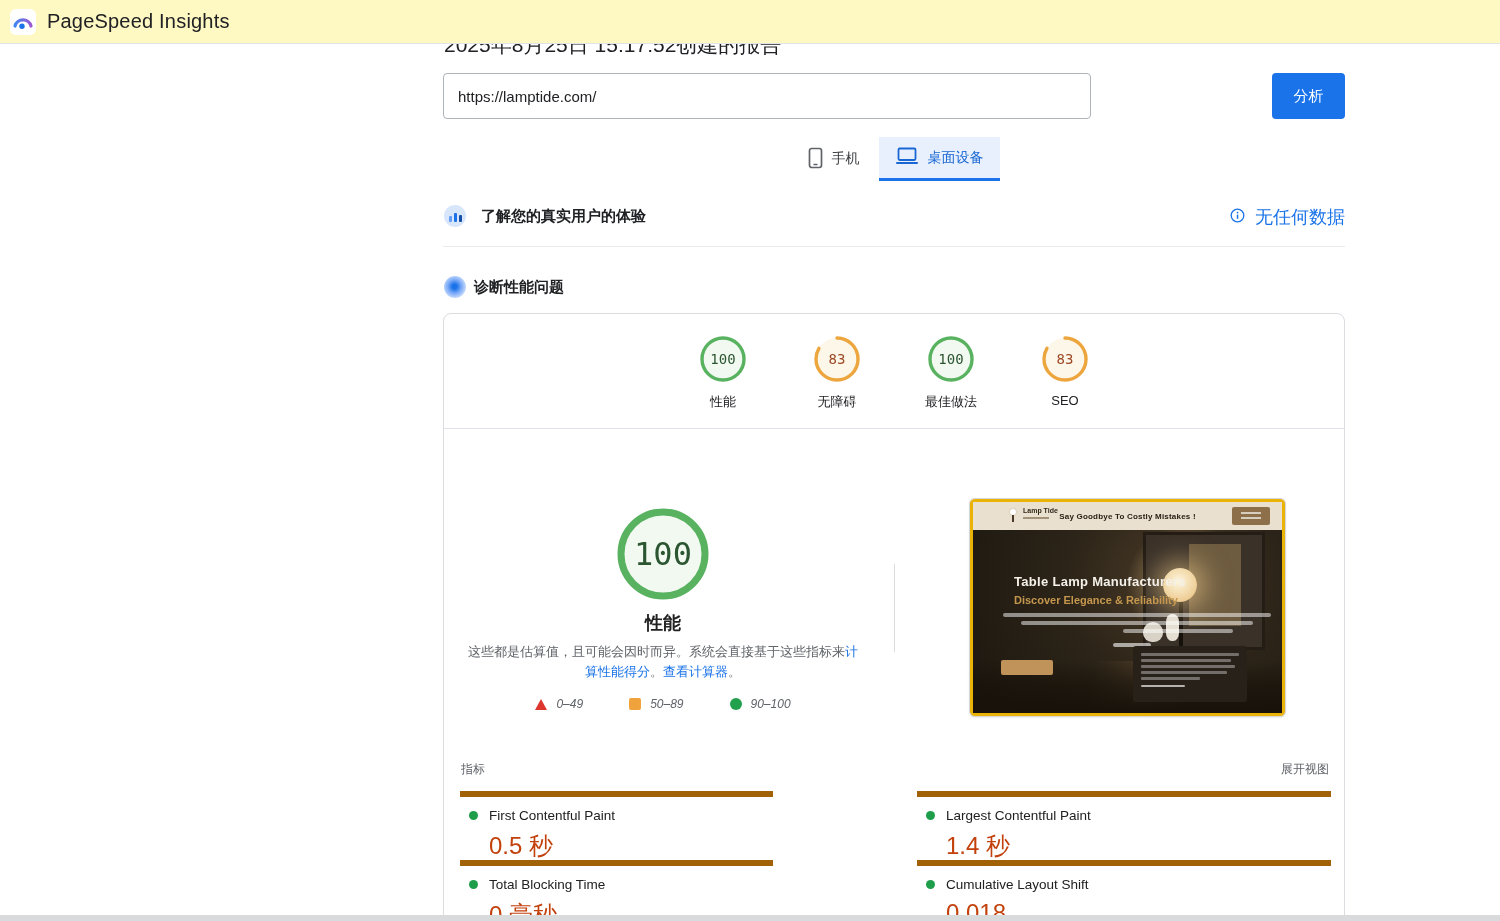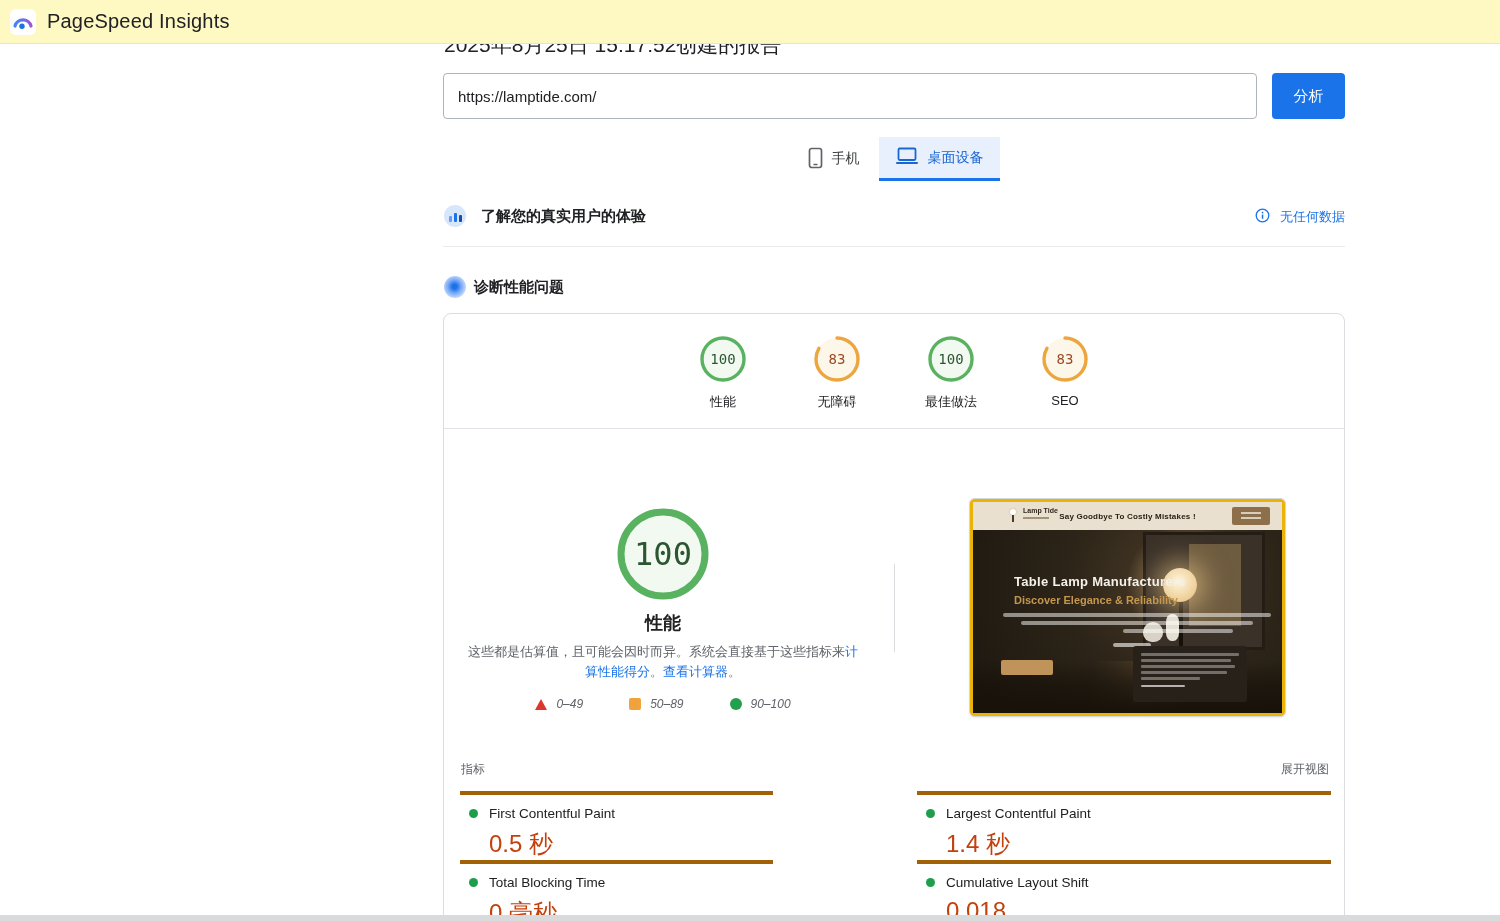--- a/index.html
+++ b/index.html
@@ -10,39 +10,39 @@
   
   .app-header{position:absolute;top:0;left:0;width:100%;height:44px;background:#fef9c3;
     border-bottom:1px solid #e0e3e7;z-index:20;display:flex;align-items:center;padding-left:10px;gap:11px;}
   .logo-tile{width:26px;height:26px;border-radius:6px;background:#fff;display:flex;align-items:center;justify-content:center;}
   .app-title{font-size:20px;color:#202124;letter-spacing:.2px;text-decoration:none;}
 
   
   .content{position:absolute;left:443px;top:0;width:902px;height:921px;}
   .report-title{position:absolute;top:31px;left:1px;font-size:21px;font-weight:400;color:#202124;white-space:nowrap;z-index:5;}
 
-  .url-input{position:absolute;top:73px;left:0;width:814px;height:46px;border:1px solid #aeb4ba;border-radius:4px;
+  .url-input{position:absolute;top:73px;left:0;width:648px;height:46px;border:1px solid #aeb4ba;border-radius:4px;
     padding:0 14px;font-size:15px;color:#202124;font-family:"Liberation Sans",sans-serif;outline:none;background:#fff;}
   .analyze-btn{position:absolute;top:73px;left:829px;width:73px;height:46px;background:#1a73e8;color:#fff;border:none;
     border-radius:4px;font-size:15px;font-weight:500;font-family:"Liberation Sans",sans-serif;cursor:pointer;}
 
   
   .tabs{position:absolute;top:137px;left:0;width:902px;display:flex;justify-content:center;}
   .tab{height:44px;display:flex;align-items:center;gap:9px;padding:0 19px;font-size:14px;color:#3c4043;cursor:pointer;}
   .tab.selected{background:#e8f0fe;color:#1967d2;font-weight:500;border-bottom:3px solid #1a73e8;padding:0 16px;}
 
   
   .section-row{position:absolute;left:1px;display:flex;align-items:center;gap:15px;}
   .section-icon{width:22px;height:22px;border-radius:50%;flex:0 0 auto;}
   .crux-icon{background:#d7e6fb;display:flex;align-items:flex-end;justify-content:center;gap:2px;padding-bottom:5px;}
   .crux-icon i{display:block;width:3px;border-radius:1px;}
   .diag-icon{background:radial-gradient(circle at 48% 48%, #1a73e8 0 14%, #7baaf7 42%, #d7e6fb 78%);}
   .section-title{font-size:15px;font-weight:600;color:#202124;}
   .crux-right{position:absolute;right:0;top:205px;height:24px;display:flex;align-items:center;gap:10px;}
-  .no-data-link{font-size:13px;color:#1a73e8;text-decoration:none;cursor:pointer;}
+  .no-data-link{font-size:18px;color:#1a73e8;text-decoration:none;cursor:pointer;}
   .section-divider{position:absolute;top:246px;left:0;width:902px;border-top:1px solid #e8eaed;}
 
   
   .card{position:absolute;top:313px;left:0;width:902px;height:660px;background:#fff;
     border:1px solid #dadce0;border-radius:8px;}
   .scores-row{position:absolute;top:21px;left:0;width:100%;display:flex;justify-content:center;gap:42px;}
   .score-item{width:72px;display:flex;flex-direction:column;align-items:center;text-decoration:none;cursor:pointer;}
   .mini-gauge{position:relative;width:48px;height:48px;}
   .gauge-num{position:absolute;inset:0;display:flex;align-items:center;justify-content:center;
     font-family:"DejaVu Sans Mono",monospace;}
@@ -59,21 +59,21 @@
   .legend-item{display:flex;align-items:center;gap:9px;font-size:12px;color:#5f6368;}
   .tri{width:0;height:0;border-left:6.5px solid transparent;border-right:6.5px solid transparent;border-bottom:11px solid #dc362e;}
   .sq{width:12px;height:12px;background:#f0a33c;border-radius:2px;}
   .dot-g{width:12px;height:12px;background:#23a04e;border-radius:50%;}
   .v-divider{position:absolute;top:250px;left:450px;height:88px;border-left:1px solid #dadce0;}
 
   
   .metrics-heading{position:absolute;top:447px;left:17px;font-size:12px;color:#5f6368;}
   .expand-view{position:absolute;top:447px;right:15px;font-size:12px;color:#5f6368;background:none;border:none;
     font-family:"Liberation Sans",sans-serif;cursor:pointer;}
-  .metric-cell{position:absolute;border-top:4px solid #a16207;padding:11px 0 0 9px;}
+  .metric-cell{position:absolute;border-top:6px solid #a16207;padding:11px 0 0 9px;}
   .metric-cell.c0{left:16px;top:477px;width:313px;height:69px;}
   .metric-cell.c1{left:473px;top:477px;width:414px;height:69px;}
   .metric-cell.c2{left:16px;top:546px;width:313px;height:110px;}
   .metric-cell.c3{left:473px;top:546px;width:414px;height:110px;}
   .metric-top{display:flex;align-items:center;gap:11px;}
   .m-dot{width:9px;height:9px;border-radius:50%;background:#1e9e4a;flex:0 0 auto;}
   .metric-name{font-size:13.5px;color:#212121;}
   .metric-value{margin:7px 0 0 20px;font-size:24px;color:#c2410c;}
 
   

